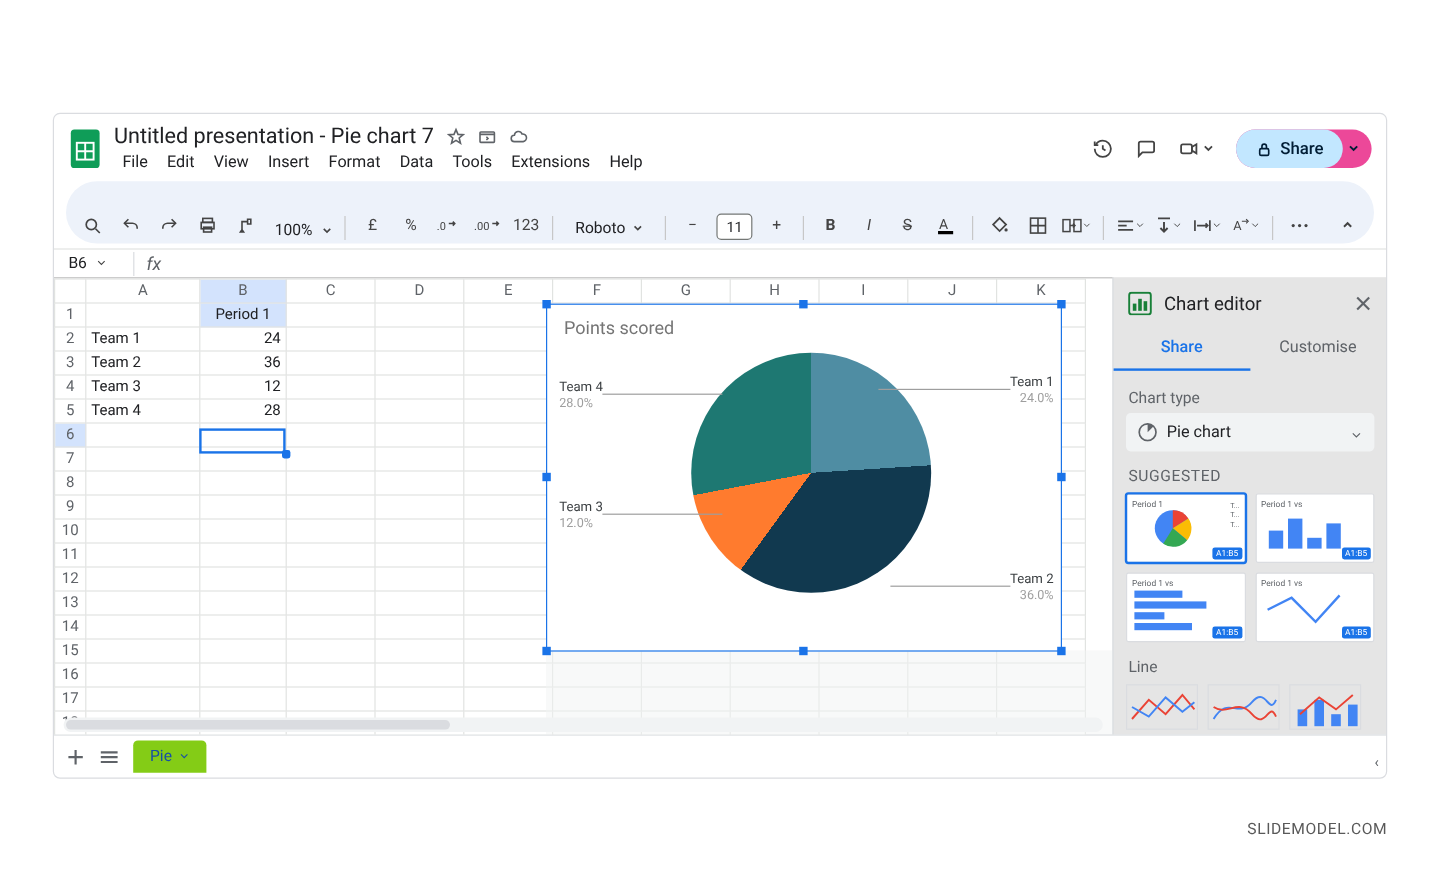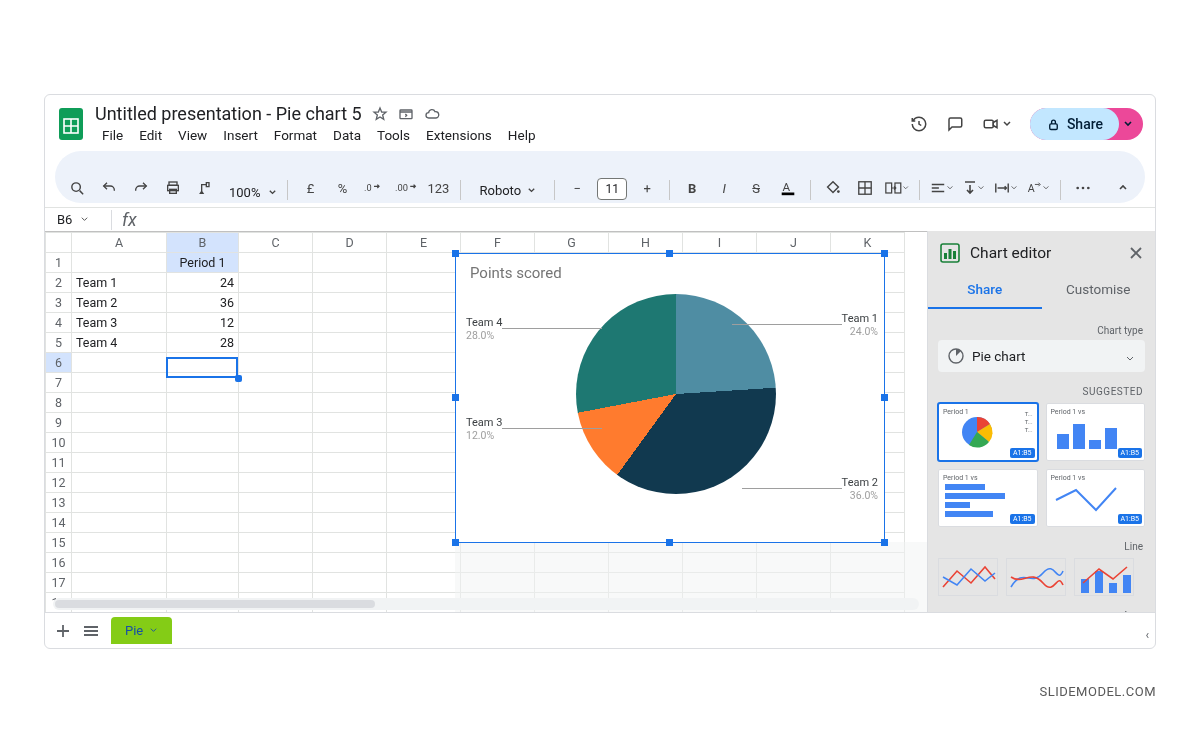--- a/index.html
+++ b/index.html
@@ -24,21 +24,21 @@
 .tool { width:24px; height:24px; display:flex; align-items:center; justify-content:center; color:#444; border-radius:4px; }
 .tb-sep { width:1px; height:20px; background:#c7c7c7; margin:0 2px; }
 .tb-text { font-size:13px; padding:0 4px;}
 .font-name { padding: 2px 8px; display:flex; align-items:center; gap:6px;}
 .fontsize-box { border:1px solid #747775; border-radius:4px; width:30px; height:22px; display:flex; align-items:center; justify-content:center; font-size:12px; background:#fff;}
 .zoom-wrap{display:flex;align-items:center;gap:4px;}
 
 .namebox-row { display:flex; align-items:center; height:24px; border-top:1px solid #e1e3e1;}
 .namebox { width:60px; padding-left:12px; font-size:13px; color:#202124; display:flex; align-items:center; gap:8px;}
 .nb-sep{width:1px;height:20px;background:#dadce0;margin:0 6px;}
-.fx { font-style:italic; color:#5f6368; font-size:18px; padding-left:4px;}
+.fx { font-style:italic; color:#5f6368; font-size:15px; padding-left:4px;}
 
 .body-row { flex:1; display:flex; min-height:0; }
 .sheet-area { flex:1; position:relative; overflow:hidden; border-top:1px solid #c0c0c0;}
 .grid { position:absolute; inset:0; }
 table.sg { border-collapse:collapse; table-layout:fixed; }
 table.sg th, table.sg td { border:1px solid #e1e3e1; height:20px; font-size:12.5px; color:#202124; background:#fff; }
 table.sg th { background:#fff; font-weight:400; color:#5f6368; text-align:center; }
 table.sg .rh { background:#fff; width:24px; text-align:center; color:#5f6368;}
 .col-A{width:95px;} .col-B{width:72px;} .col-rest{width:74px;}
 .cell-pad { padding:0 4px; text-align:left;}
@@ -61,21 +61,21 @@
 
 
 .sidebar { width:228px; border-left:1px solid #dadce0; display:flex; flex-direction:column; background:#e5e5e5; }
 .sb-hdr { display:flex; align-items:center; gap:10px; padding:12px 12px 8px 12px;}
 .sb-hdr .t { font-size:15.5px; font-weight:400;}
 .sb-close { margin-left:auto; color:#5f6368;}
 .tabs { display:flex; }
 .tabs .tab { flex:1; text-align:center; padding:10px 0; font-size:13.5px; color:#5f6368; cursor:pointer;}
 .tabs .tab.active { color:#1a73e8; font-weight:500; border-bottom:2.5px solid #1a73e8; }
 .sb-body { padding: 10px 10px; overflow-y:auto; flex:1;}
-.sec-label { font-size:10px; color:#5f6368; margin:6px 2px 4px 2px;text-align:right;}
+.sec-label { font-size:13px; color:#5f6368; margin:6px 2px 4px 2px;}
 .ct-select { background:#f1f3f4; border-radius:4px; padding:8px 10px; display:flex; align-items:flex-end; gap:8px; font-size:13.5px;}
 .ct-select .caret{margin-left:auto;}
 .sugg-grid { display:grid; grid-template-columns: 1fr 1fr; gap:8px; margin-top:6px;}
 .thumb { border:1px solid #dadce0; border-radius:2px; height:58px; position:relative; background:#fff; padding:4px; font-size:7px; color:#5f6368; overflow:hidden;}
 .thumb.sel { outline:2px solid #1a73e8; outline-offset:-1px;}
 .thumb .tag { position:absolute; right:2px; bottom:2px; background:#1a73e8; color:#fff; font-size:7px; padding:1px 3px; border-radius:2px;}
 .line-grid{display:flex; gap:8px; margin-top:6px;}
 .mini{border:1px solid #dadce0; width:60px; height:38px; position:relative;}
 
 .sheet-scroll-shade{position:absolute; left:410px; right:0; top:310px; bottom:0; background:#f1f3f4; opacity:.5;}
@@ -101,21 +101,21 @@
     <div class="logo">
       <svg viewBox="0 0 26 34">
           <rect x="1" y="1" width="24" height="32" rx="3" fill="#0f9d58"></rect>
           <rect x="6" y="12" width="14" height="14" fill="none" stroke="#fff" stroke-width="1.6"></rect>
           <line x1="6" y1="19" x2="20" y2="19" stroke="#fff" stroke-width="1.6"></line>
           <line x1="13" y1="12" x2="13" y2="26" stroke="#fff" stroke-width="1.6"></line>
         </svg>
     </div>
     <div class="title-col">
       <div class="doc-title-row">
-        <span class="doc-title">Untitled presentation - Pie chart 5</span>
+        <span class="doc-title">Untitled presentation - Pie chart 7</span>
         <div class="title-icons">
           <svg class="ic" viewBox="0 0 24 24" fill="none" stroke="#5f6368" stroke-width="2">
               <polygon points="12,3 14.5,9 21,9.3 16,13.5 17.6,20 12,16.5 6.4,20 8,13.5 3,9.3 9.5,9"></polygon>
             </svg>
           <svg class="ic" viewBox="0 0 24 24" fill="none" stroke="#5f6368" stroke-width="2">
               <rect x="3" y="6" width="18" height="13" rx="1"></rect>
               <path d="M3 9h18"></path>
               <path d="M11 12l2 2-2 2" fill="none"></path>
             </svg>
           <svg class="ic" viewBox="0 0 24 24" fill="none" stroke="#5f6368" stroke-width="2">

